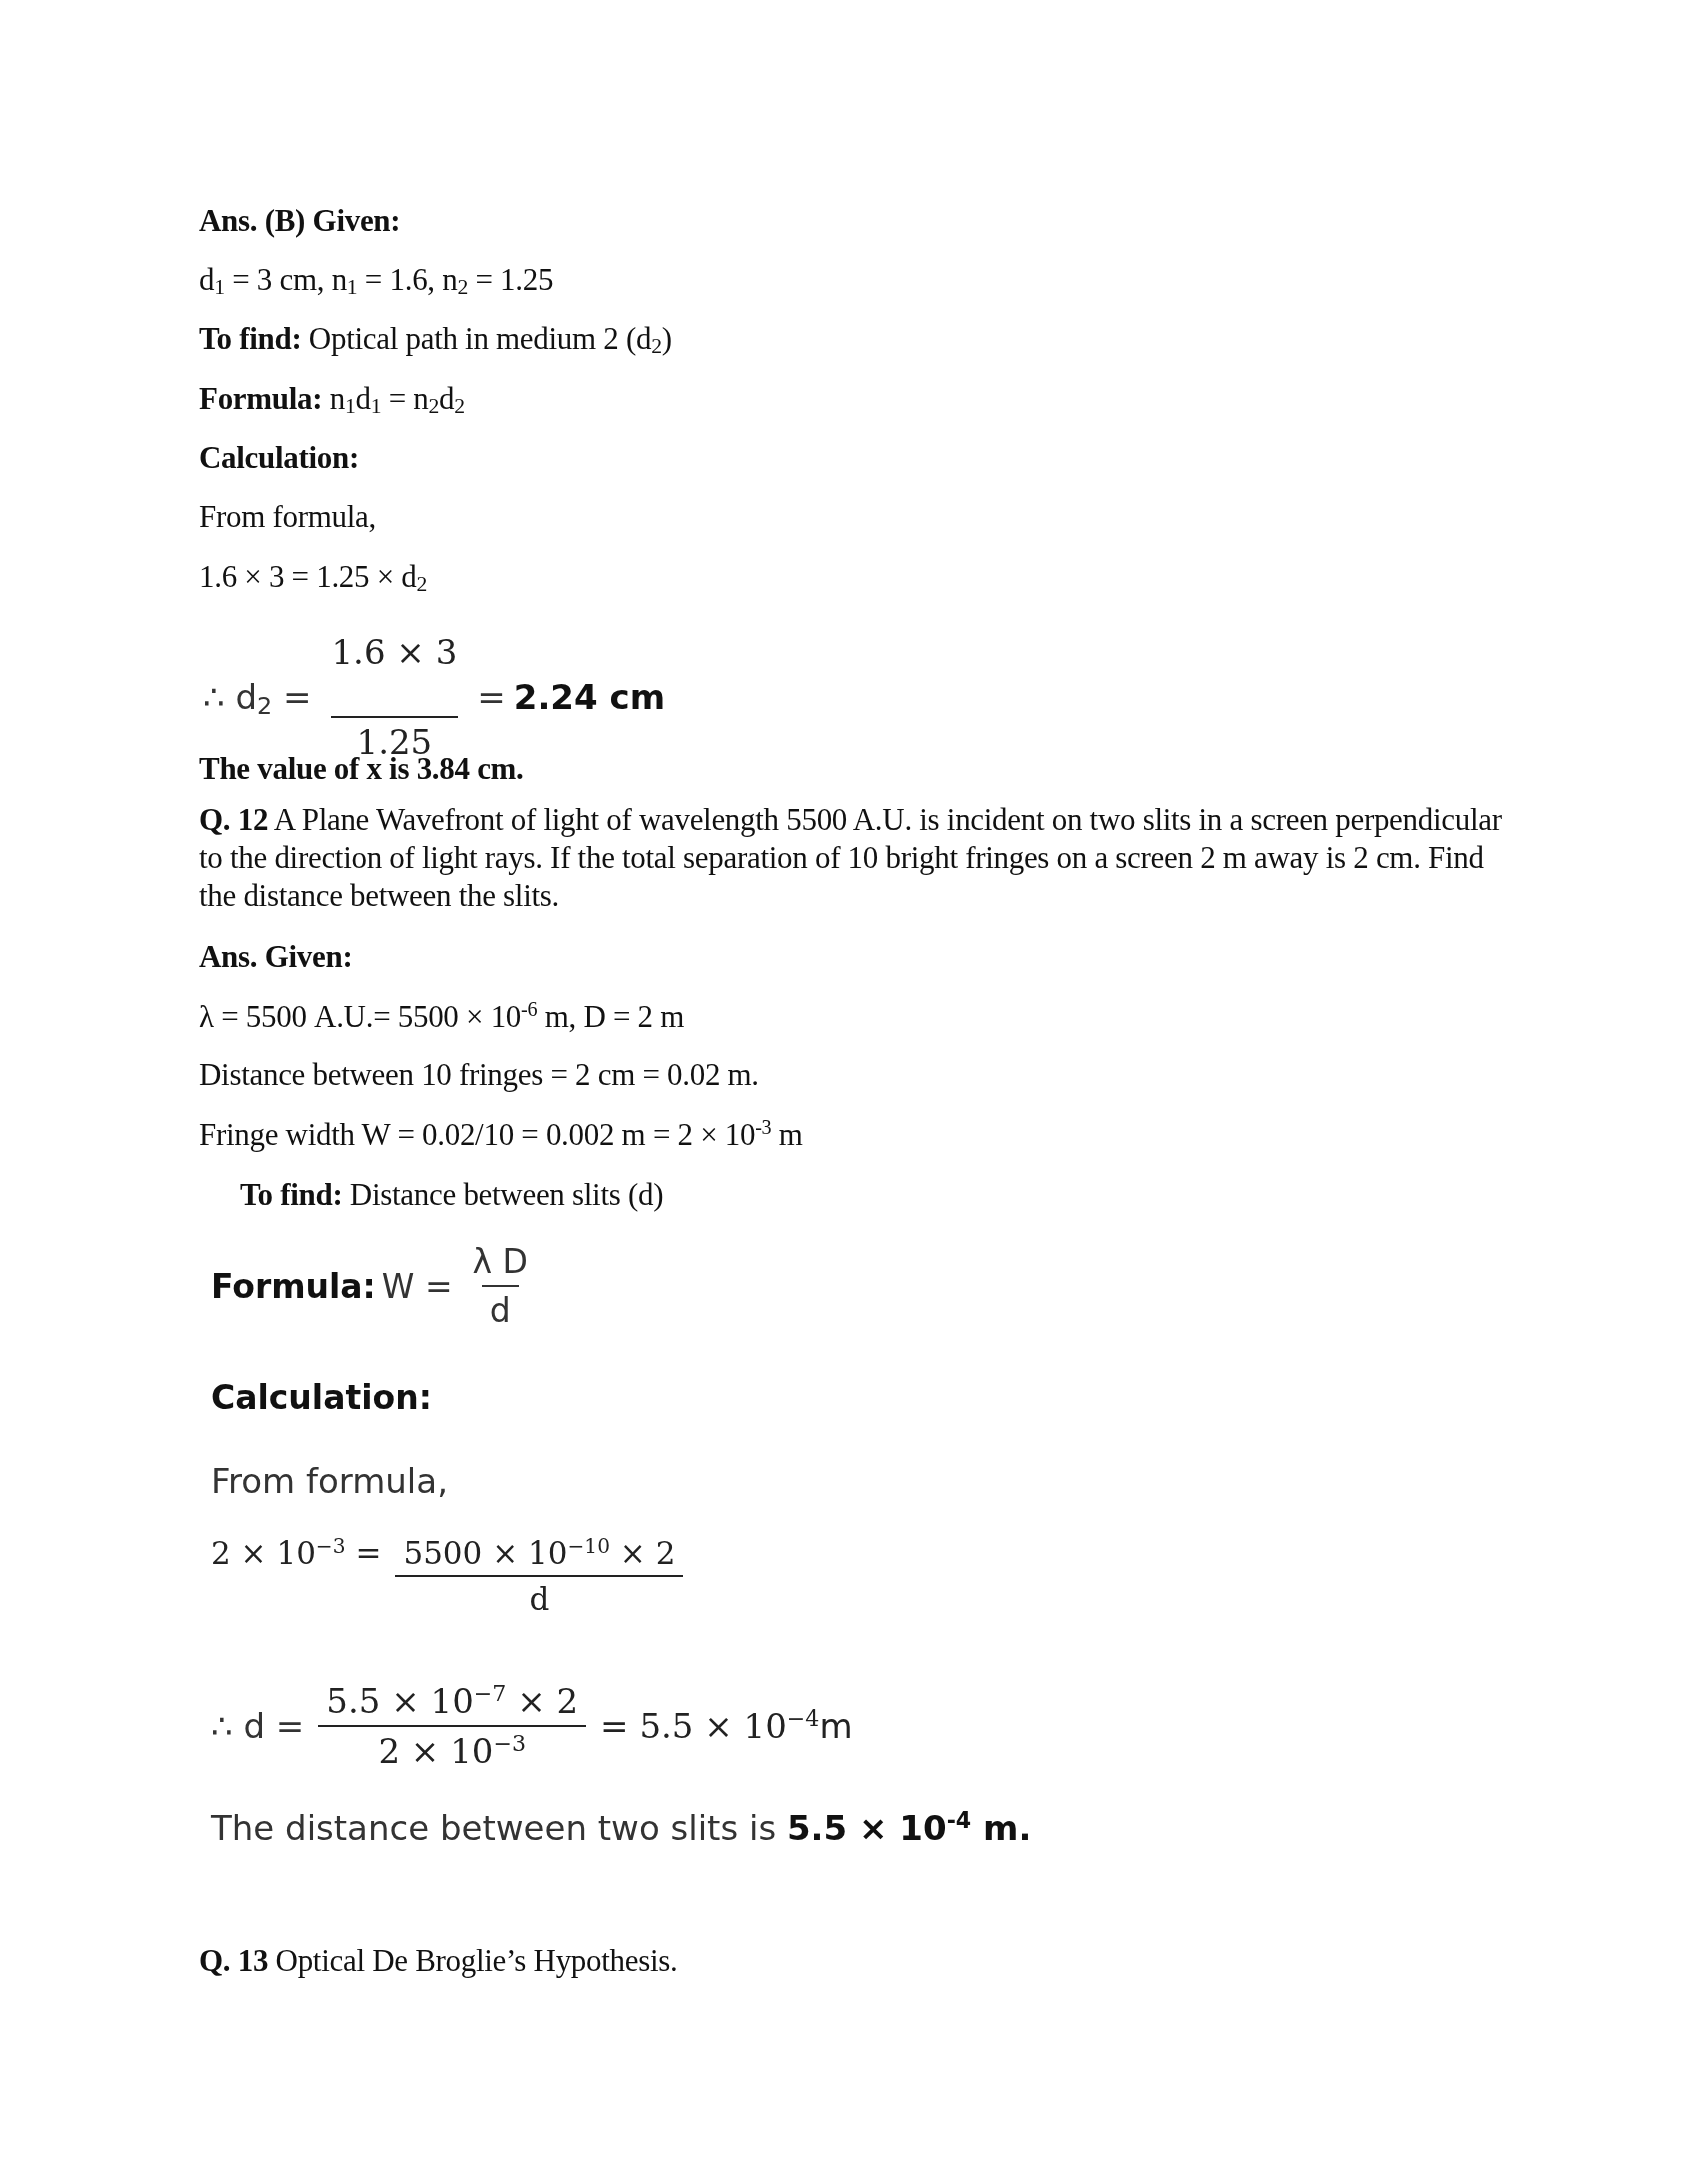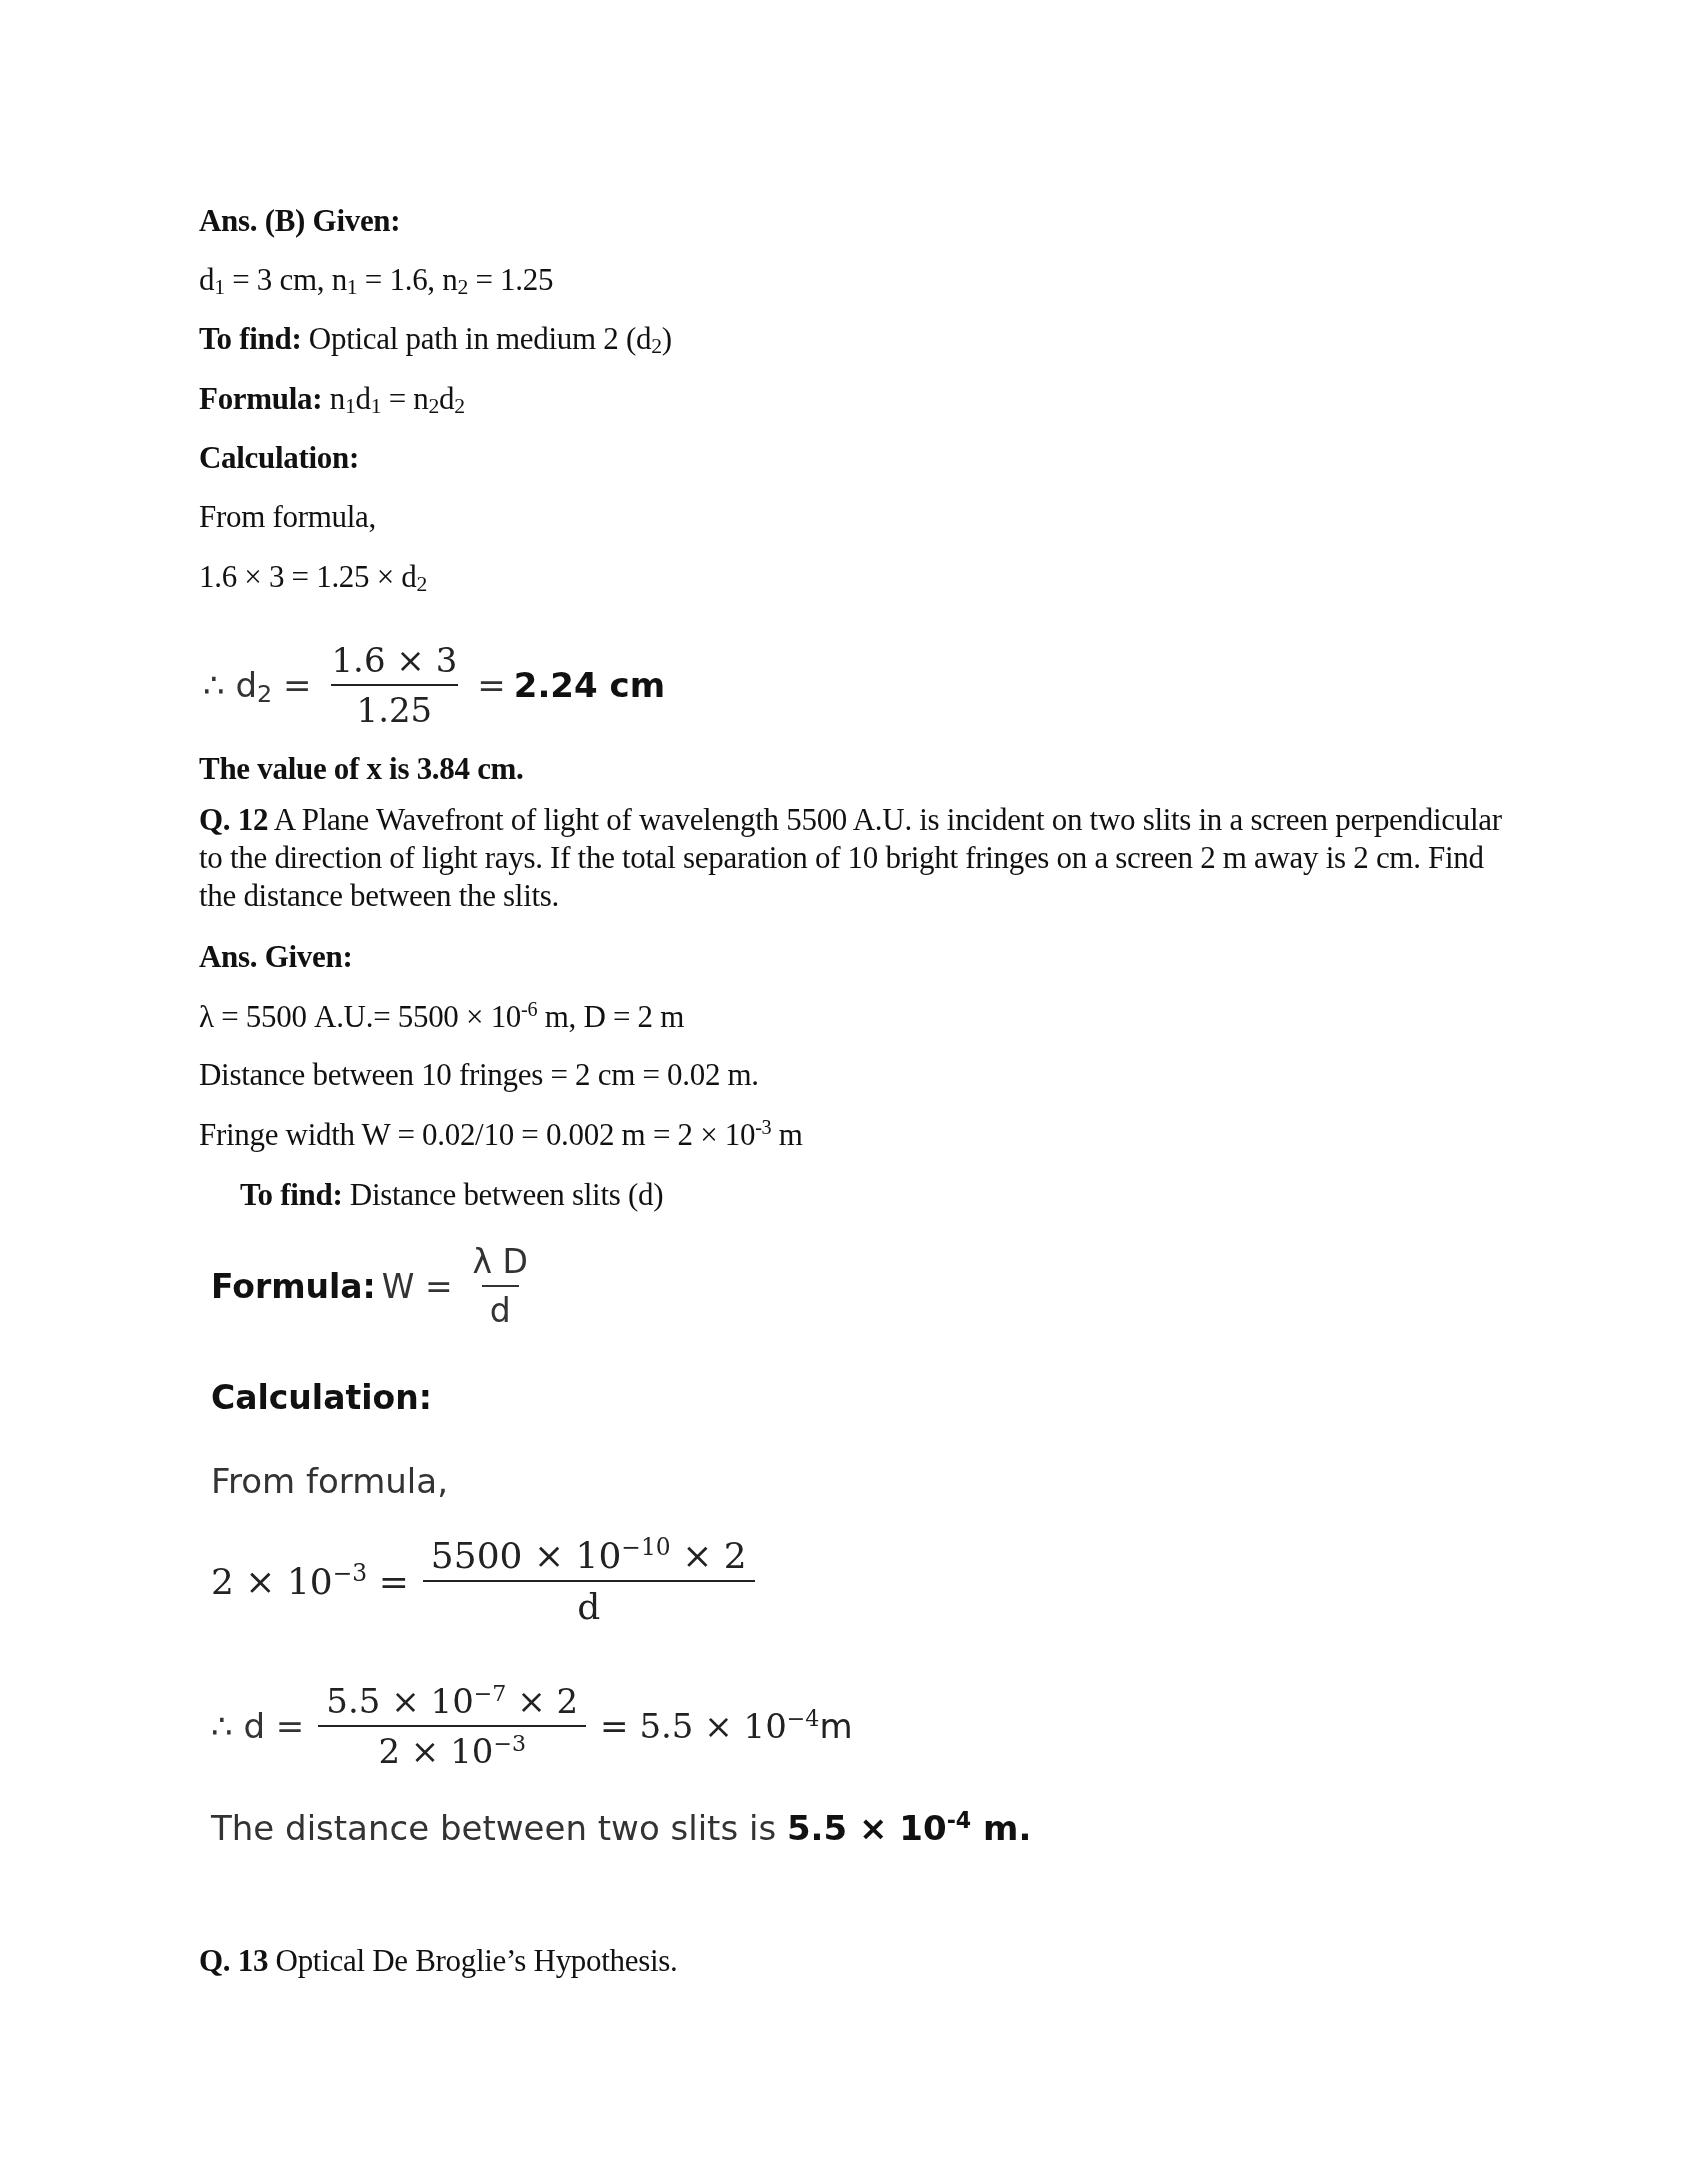--- a/index.html
+++ b/index.html
@@ -35,21 +35,21 @@
 
 <div class="line b" style="top:439px;">Calculation:</div>
 <div class="line" style="top:498px;">From formula,</div>
 
 <div class="line" style="top:558px;">
   <span>1.6 × 3 = 1.25 × d</span><sub>2</sub>
 </div>
 
 <div class="math" style="left:203px;top:624px;font-size:34px;display:flex;align-items:center;">
   <span class="sans" style="color:#333;"><span>∴ d</span><sub>2</sub><span> =</span></span>
-  <span class="frac" style="margin:16px 12px;">
+  <span class="frac" style="margin:8px 12px;gap:40px;">
     <span class="num">1.6 × 3</span>
     <span class="den" style="padding:4px 26px 0;">1.25</span>
   </span>
   <span class="sans" style="color:#333;">= </span>
   <span class="sans b" style="color:#111;margin-left:8px;">2.24 cm</span>
 </div>
 
 <div class="line b" style="top:750px;">The value of x is 3.84 cm.</div>
 
 <div class="para" style="top:801px;">
@@ -78,21 +78,21 @@
   <span class="frac" style="margin-left:12px;">
     <span class="num">λ D</span>
     <span class="den" style="border-top:2px solid #333;">d</span>
   </span>
 </div>
 
 <div class="imgblock b" style="left:211px;top:1378px;font-size:33px;color:#111;">Calculation:</div>
 
 <div class="imgblock" style="left:211px;top:1461px;font-size:34px;">From formula,</div>
 
-<div class="math" style="left:211px;top:1535px;font-size:36px;display:flex;align-items:center;">
+<div class="math" style="left:211px;top:1535px;font-size:31px;display:flex;align-items:flex-start;">
   <span><span>2 × 10</span><sup>−3</sup><span> =</span></span>
   <span class="frac" style="margin-left:14px;">
     <span class="num"><span>5500 × 10</span><sup>−10</sup><span> × 2</span></span>
     <span class="den" style="align-self:stretch;text-align:center;">d</span>
   </span>
 </div>
 
 <div class="math" style="left:211px;top:1665px;font-size:34px;display:flex;align-items:center;">
   <span class="sans" style="color:#333;">∴ d =</span>
   <span class="frac" style="margin:16px 14px;">

